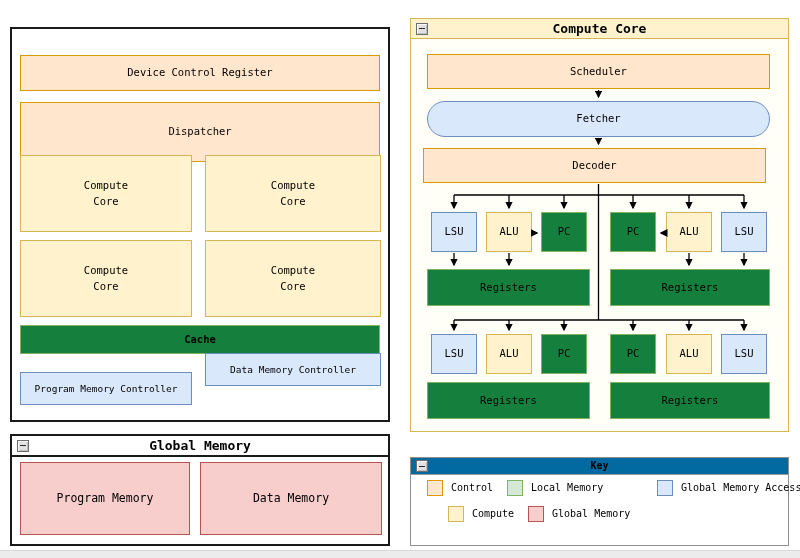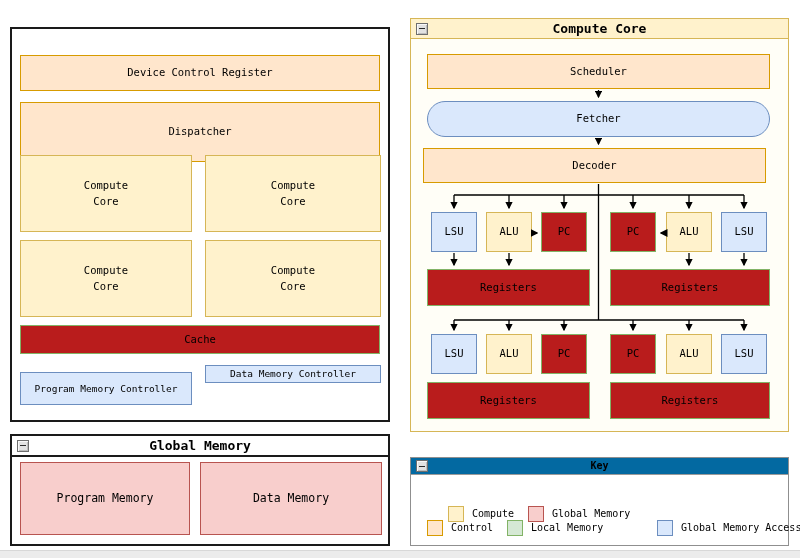--- a/index.html
+++ b/index.html
@@ -35,35 +35,35 @@
 
   
   .box{
     position:absolute;box-sizing:border-box;
     display:flex;align-items:center;justify-content:center;
     text-align:center;font-size:10.5px;line-height:1.45;
   }
   .box.small{font-size:9.5px;}
   .control{background:#ffe6cc;border:1px solid #d79b00;}
   .compute{background:#fff2cc;border:1px solid #d6b656;}
-  .local  {background:#b91c1c;border:1px solid #82b366;}
+  .local  {background:#15803d;border:1px solid #82b366;}
   .gma    {background:#dae8fc;border:1px solid #6c8ebf;}
   .gmem   {background:#f8cecc;border:1px solid #b85450;}
   .wrap-narrow{width:70px;margin:0 auto;}
 
   
   .b-dcr  {left:8px;top:26px;width:360px;height:36px;}
   .b-disp {left:8px;top:73px;width:360px;height:60px;}
   .b-cc1  {left:8px;top:126px;width:172px;height:77px;}
   .b-cc2  {left:193px;top:126px;width:176px;height:77px;}
   .b-cc3  {left:8px;top:211px;width:172px;height:77px;}
   .b-cc4  {left:193px;top:211px;width:176px;height:77px;}
-  .b-cache{left:8px;top:296px;width:360px;height:29px;}
+  .b-cache{left:8px;top:296px;width:360px;height:29px;font-weight:bold;}
   .b-pmc  {left:8px;top:343px;width:172px;height:33px;}
-  .b-dmc  {left:193px;top:336px;width:176px;height:18px;text-align:right;}
+  .b-dmc  {left:193px;top:324px;width:176px;height:33px;text-align:right;}
 
   
   .b-pm{left:8px;top:26px;width:170px;height:73px;font-size:11.5px;}
   .b-dm{left:188px;top:26px;width:182px;height:73px;font-size:11.5px;}
 
   
   .b-sched{left:16px;top:35px;width:343px;height:35px;}
   .b-fetch{left:16px;top:82px;width:343px;height:36px;border-radius:18px;}
   .b-dec  {left:12px;top:129px;width:343px;height:35px;}
   .unit{width:46px;height:40px;}
@@ -74,21 +74,21 @@
   .u-lsu3{left:20px;top:315px;}  .u-alu3{left:75px;top:315px;}  .u-pc3{left:130px;top:315px;}
   .u-pc4 {left:199px;top:315px;} .u-alu4{left:255px;top:315px;} .u-lsu4{left:310px;top:315px;}
   .b-reg3{left:16px;top:363px;width:163px;height:37px;}
   .b-reg4{left:199px;top:363px;width:160px;height:37px;}
 
   .cc-svg{position:absolute;left:0;top:20.5px;width:376px;height:390px;pointer-events:none;}
 
   
   .swatch{position:absolute;width:16px;height:16px;box-sizing:border-box;border:1px solid;}
   .klabel{position:absolute;font-size:10px;line-height:16px;white-space:nowrap;}
-  .k-r1{top:22px;margin-top:40px;} .k-r2{top:48px;margin-left:21px;}
+  .k-r1{top:22px;} .k-r2{top:48px;margin-left:21px;}
   .k-c1s{left:16px;} .k-c1l{left:40px;}
   .k-c2s{left:96px;} .k-c2l{left:120px;}
   .k-c3s{left:246px;}.k-c3l{left:270px;}
 
   .bottom-strip{position:absolute;left:0;top:550px;width:800px;height:8px;background:#ececec;border-top:1px solid #d8d8d8;}
 </style>
 </head>
 <body>
 
 <div class="page">

